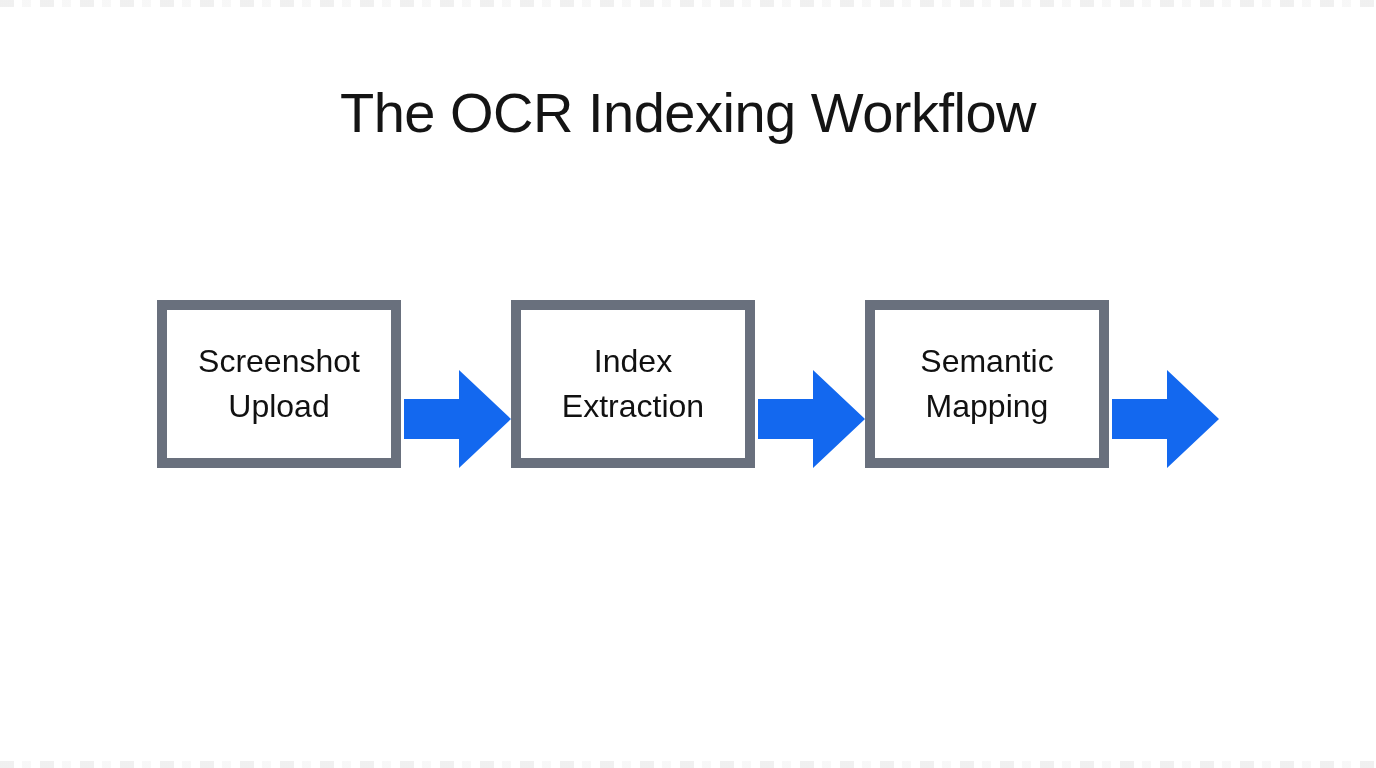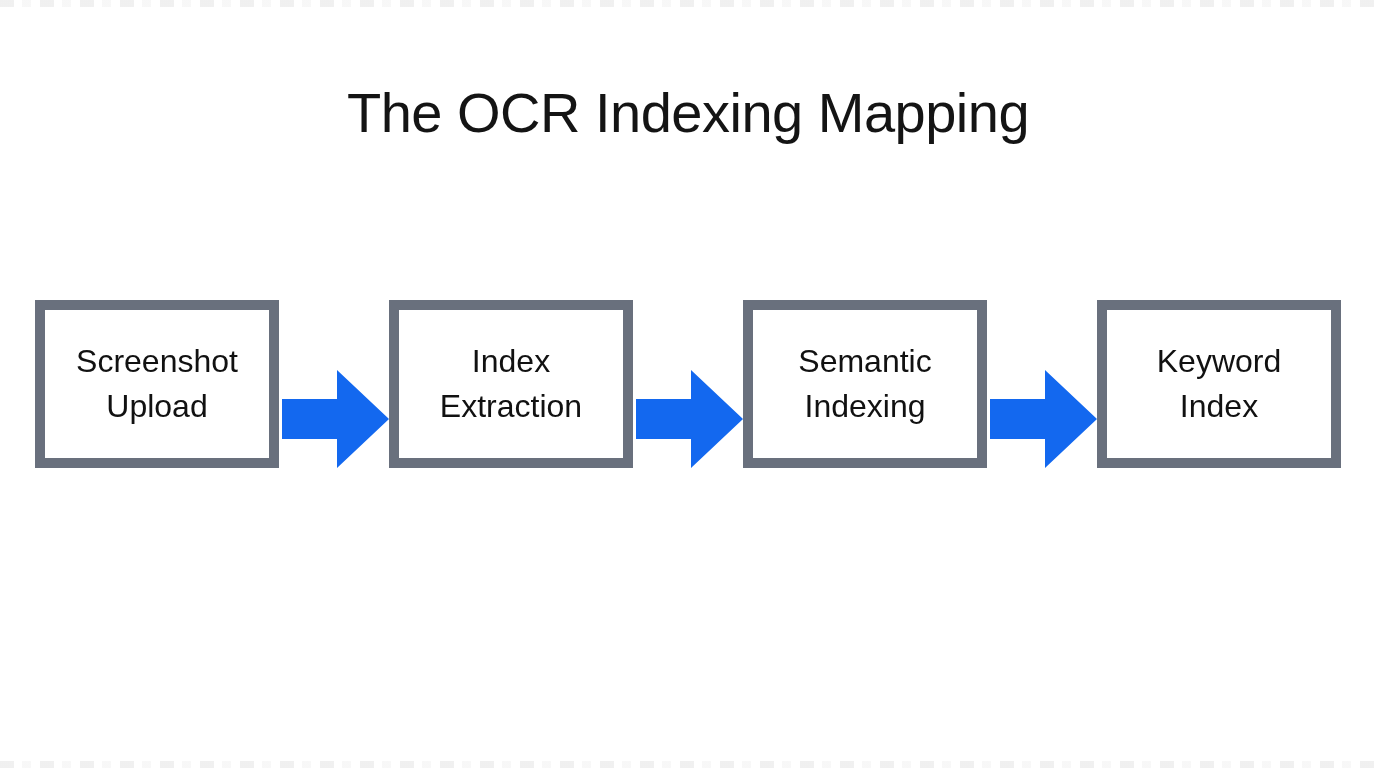--- a/index.html
+++ b/index.html
@@ -77,21 +77,21 @@
     flex: 0 0 auto;
     display: block;
   }
   .arrow polygon { fill: var(--arrow); }
 </style>
 </head>
 <body>
 
 <div class="edge-noise top"></div>
 
-<h1 class="title">The OCR Indexing Mapping</h1>
+<h1 class="title">The OCR Indexing Workflow</h1>
 
 <div class="flow">
 
   <div class="box">
     <span class="box-label">Screenshot
 Upload</span>
   </div>
 
   <svg class="arrow" viewBox="0 0 110 98" aria-hidden="true">
     <polygon points="3,29 58,29 58,0 110,49 58,98 58,69 3,69"></polygon>
@@ -101,27 +101,23 @@
     <span class="box-label">Index
 Extraction</span>
   </div>
 
   <svg class="arrow" viewBox="0 0 110 98" aria-hidden="true">
     <polygon points="3,29 58,29 58,0 110,49 58,98 58,69 3,69"></polygon>
   </svg>
 
   <div class="box">
     <span class="box-label">Semantic
-Indexing</span>
+Mapping</span>
   </div>
 
   <svg class="arrow" viewBox="0 0 110 98" aria-hidden="true">
     <polygon points="3,29 58,29 58,0 110,49 58,98 58,69 3,69"></polygon>
   </svg>
 
-  <div class="box">
-    <span class="box-label">Keyword
-Index</span>
-  </div>
 
 </div>
 
 <div class="edge-noise bottom"></div>
 
 </body></html>

